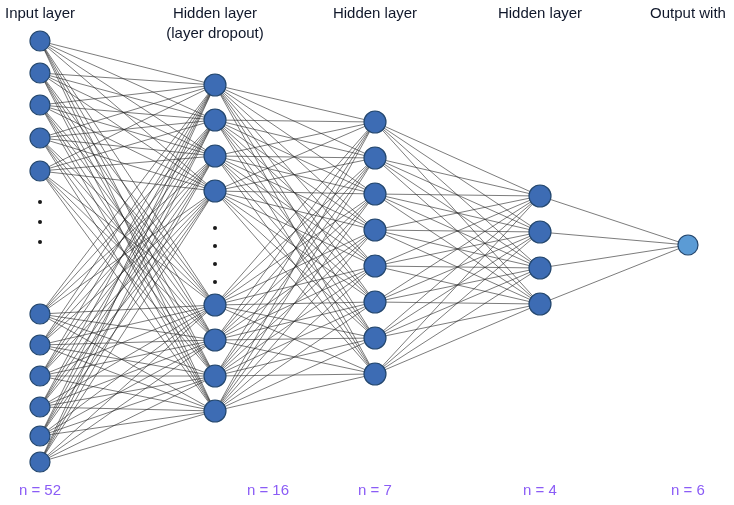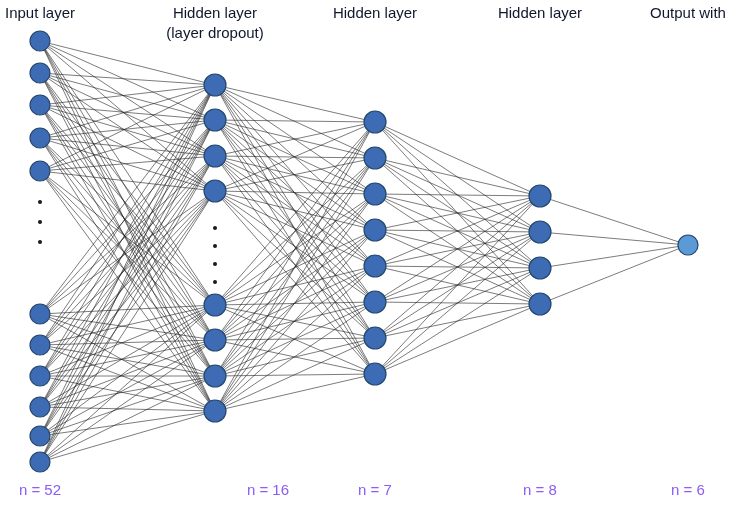--- a/index.html
+++ b/index.html
@@ -298,17 +298,17 @@
     <div class="layer-label" style="left: 688px;">
       <div>Output with</div>
       <div></div>
     </div>
   </div>
 
   <div>
     <div class="count-label" style="left: 40px;">n = 52</div>
     <div class="count-label" style="left: 226px; margin-left: 42px;">n = 16</div>
     <div class="count-label" style="left: 375px;">n = 7</div>
-    <div class="count-label" style="left: 540px;">n = 8</div>
+    <div class="count-label" style="left: 540px;">n = 4</div>
     <div class="count-label" style="left: 688px;">n = 6</div>
   </div>
 
 </div>
 
 </body></html>

